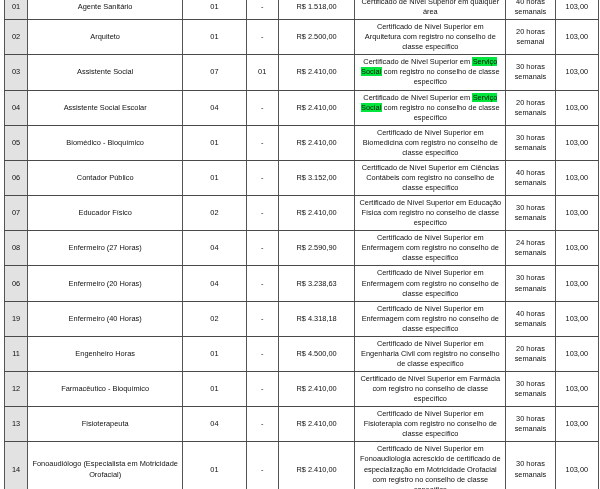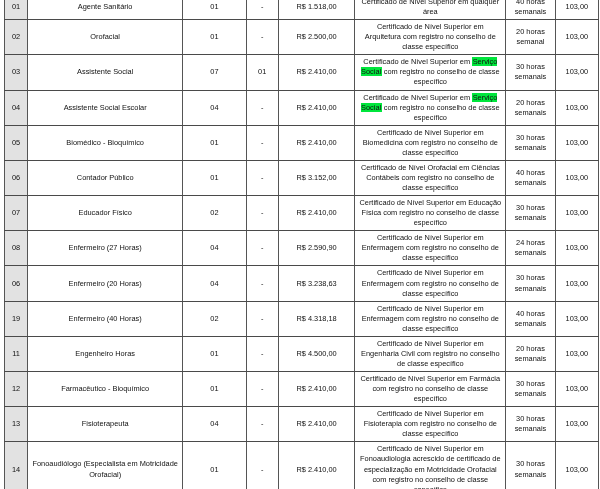--- a/index.html
+++ b/index.html
@@ -104,21 +104,21 @@
             <td class="cargo">Agente Sanitário</td>
             <td class="vagas">01</td>
             <td class="pcd">-</td>
             <td class="venc">R$ 1.518,00</td>
             <td class="req">Certificado de Nível Superior em qualquer área</td>
             <td class="carga">40 horas semanais</td>
             <td class="taxa">103,00</td>
           </tr>
           <tr>
             <td class="num">02</td>
-            <td class="cargo">Orofacial</td>
+            <td class="cargo">Arquiteto</td>
             <td class="vagas">01</td>
             <td class="pcd">-</td>
             <td class="venc">R$ 2.500,00</td>
             <td class="req">Certificado de Nível Superior em Arquitetura com registro no conselho de classe específico</td>
             <td class="carga">20 horas semanal</td>
             <td class="taxa">103,00</td>
           </tr>
           <tr>
             <td class="num">03</td>
             <td class="cargo">Assistente Social</td>
@@ -148,21 +148,21 @@
             <td class="req">Certificado de Nível Superior em Biomedicina com registro no conselho de classe específico</td>
             <td class="carga">30 horas semanais</td>
             <td class="taxa">103,00</td>
           </tr>
           <tr>
             <td class="num">06</td>
             <td class="cargo">Contador Público</td>
             <td class="vagas">01</td>
             <td class="pcd">-</td>
             <td class="venc">R$ 3.152,00</td>
-            <td class="req">Certificado de Nível Orofacial em Ciências Contábeis com registro no conselho de classe específico</td>
+            <td class="req">Certificado de Nível Superior em Ciências Contábeis com registro no conselho de classe específico</td>
             <td class="carga">40 horas semanais</td>
             <td class="taxa">103,00</td>
           </tr>
           <tr>
             <td class="num">07</td>
             <td class="cargo">Educador Físico</td>
             <td class="vagas">02</td>
             <td class="pcd">-</td>
             <td class="venc">R$ 2.410,00</td>
             <td class="req">Certificado de Nível Superior em Educação Física com registro no conselho de classe específico</td>

